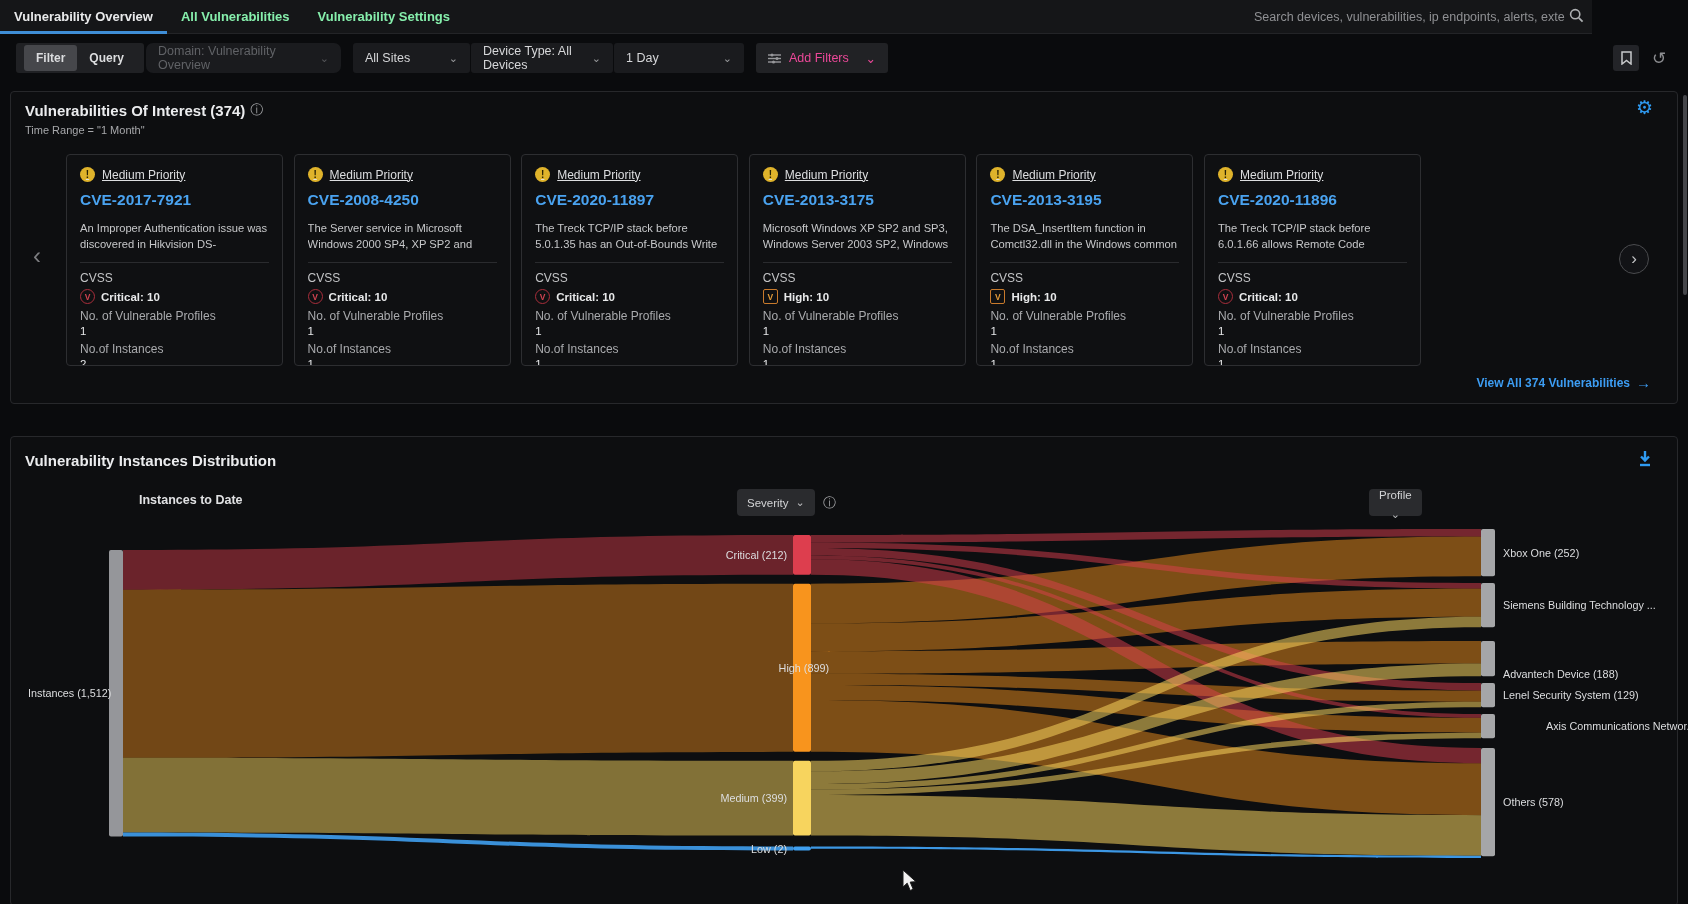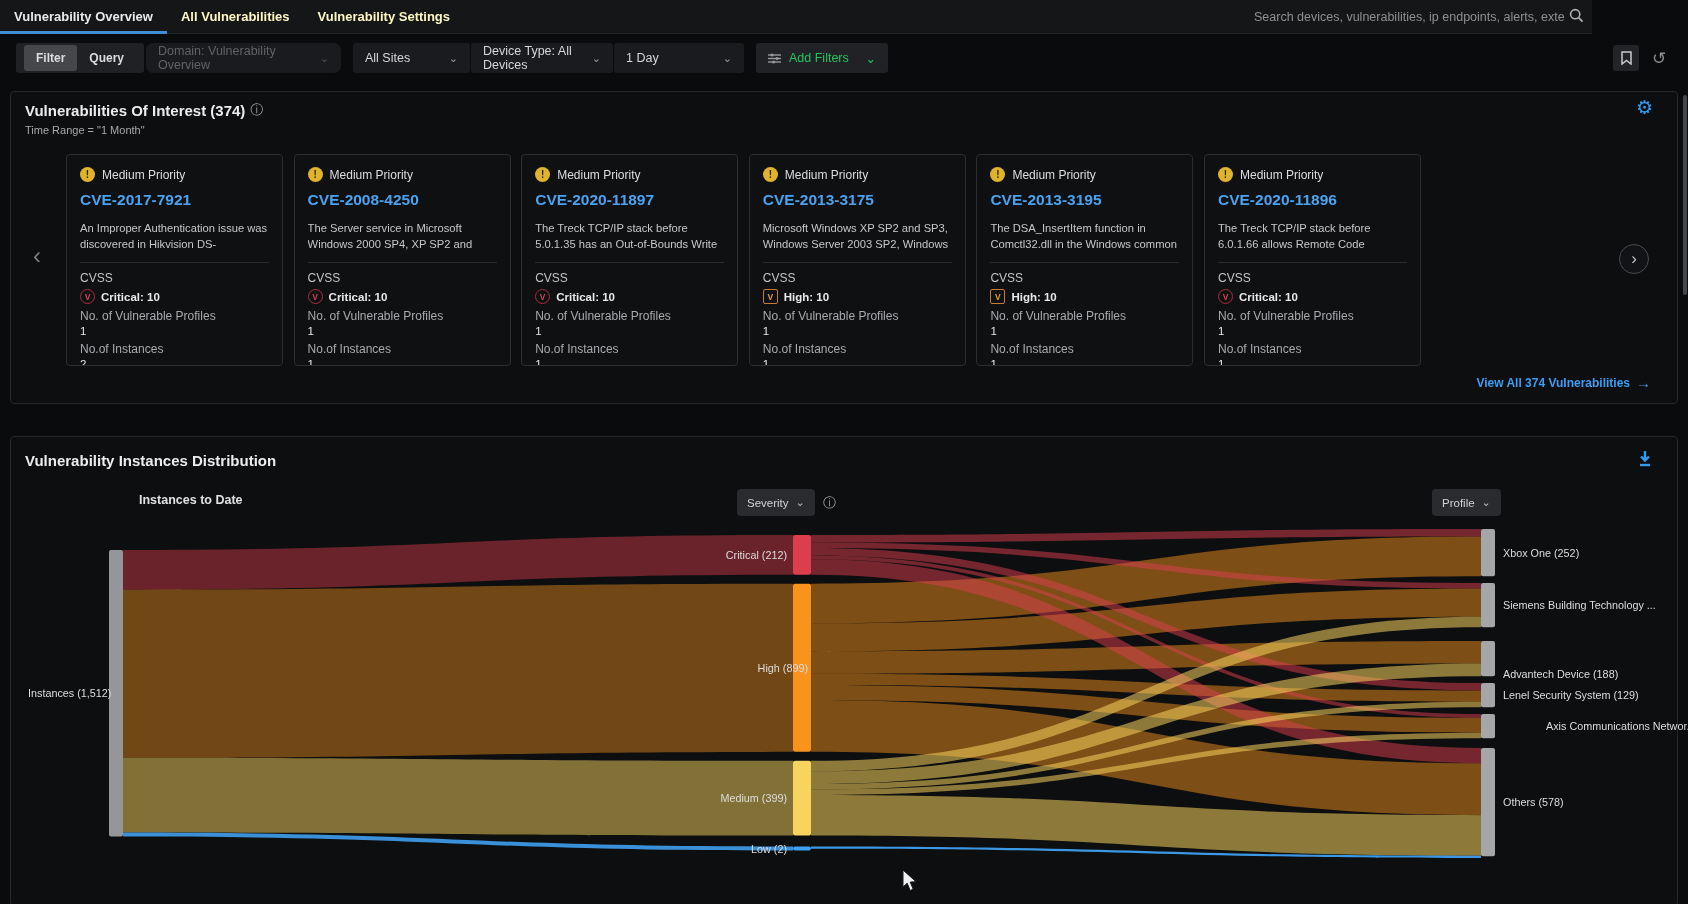--- a/index.html
+++ b/index.html
@@ -1,76 +1,76 @@
 <!DOCTYPE html>
 <html><head>
 <meta charset="utf-8">
 <style>
   *{margin:0;padding:0;box-sizing:border-box;}
   html,body{width:1688px;height:904px;overflow:hidden;}
   body{background:#0a0b0d;font-family:"Liberation Sans","DejaVu Sans",sans-serif;color:#e6e7e8;position:relative;}
 
   
   .topbar{position:absolute;left:0;top:0;width:1592px;height:34px;background:#151618;border-bottom:1px solid #232427;display:flex;align-items:center;}
-  .tab{position:relative;height:34px;display:flex;align-items:center;padding:0 14px;font-size:13px;font-weight:bold;color:#fef9c3;cursor:pointer;}
+  .tab{position:relative;height:34px;display:flex;align-items:center;padding:0 14px;font-size:13px;font-weight:bold;color:#86efac;cursor:pointer;}
   .tab.active{color:#e9eaeb;}
   .tab.active::after{content:"";position:absolute;left:0;right:0;bottom:0;height:3px;background:#3f8ed6;}
   .search-wrap{position:absolute;right:8px;top:5px;width:330px;height:24px;display:flex;align-items:center;}
   .search-wrap input{flex:1;background:transparent;border:none;outline:none;color:#8f9093;font-size:12.5px;font-family:inherit;}
   .search-wrap input::placeholder{color:#8f9093;}
   .mag{margin-left:4px;}
 
   
   .filterbar{position:absolute;left:16px;top:43px;right:16px;height:32px;}
   .fb-item{position:absolute;top:0;height:30px;display:flex;align-items:center;border-radius:3px;font-size:12.5px;}
   .fq-group{left:0;background:#202124;padding:8px;}
   .fq-btn{height:26px;display:flex;align-items:center;padding:0 12px;border-radius:3px;color:#dcdddf;font-weight:bold;font-size:12px;cursor:pointer;}
   .fq-btn.sel{background:#46474b;}
   .drop{background:#1a1b1e;color:#d6d7d9;padding:0 12px;justify-content:space-between;cursor:pointer;}
   .drop .chev{color:#9a9b9d;font-size:11px;margin-left:10px;}
   .drop.disabled{color:#606266;border-radius:7px;}
   .drop.disabled .chev{color:#56575a;}
-  .addf{background:#212225;color:#22c55e;padding:0 12px;cursor:pointer;}
+  .addf{background:#212225;color:#ec4899;padding:0 12px;cursor:pointer;}
   .icon-btn{position:absolute;top:2px;width:26px;height:26px;border-radius:3px;background:#232428;display:flex;align-items:center;justify-content:center;cursor:pointer;}
 
   
   .panel{position:absolute;left:10px;width:1668px;background:#0d0e10;border:1px solid #27282b;border-radius:4px;}
   #panel-voi{top:91px;height:313px;}
   #panel-vid{top:436px;height:470px;}
   .panel-title{position:absolute;left:14px;font-size:15px;font-weight:bold;color:#ebecee;display:flex;align-items:center;gap:5px;}
   .sub{position:absolute;left:14px;top:32px;font-size:11px;color:#a7a8ab;}
   .info-ic{color:#9fa0a3;font-size:13px;font-weight:normal;}
   .gear{position:absolute;right:24px;top:6px;font-size:19px;color:#2f9bf2;cursor:pointer;line-height:1;}
 
   
   #cards-row{position:absolute;left:0;top:62px;width:1668px;height:213px;}
   .car-chev-l{position:absolute;left:22px;top:150px;font-size:24px;color:#7c7d80;cursor:pointer;}
   .car-chev-r{position:absolute;right:28px;top:152px;width:30px;height:30px;border:1px solid #4a4b4e;border-radius:50%;display:flex;align-items:center;justify-content:center;font-size:17px;color:#c2c3c5;cursor:pointer;background:#121316;}
   .card{position:absolute;top:0;width:217px;height:212px;background:#0f1012;border:1px solid #2d2e31;border-radius:4px;padding:12px 13px;overflow:hidden;}
-  .prio{display:flex;align-items:center;gap:7px;font-size:12px;color:#dddee0;margin-bottom:9px;}
+  .prio{display:flex;align-items:center;gap:7px;font-size:12px;color:#dddee0;margin-bottom:9px;text-decoration:underline;}
   .prio-ic{width:15px;height:15px;border-radius:50%;background:#dfb32b;color:#2b2303;font-size:10px;font-weight:bold;display:flex;align-items:center;justify-content:center;}
   .prio-ic::before{content:"!";}
   .cve{display:block;color:#4aa3f0;font-size:15.5px;font-weight:bold;margin-bottom:11px;cursor:pointer;text-decoration:none;}
   .desc{font-size:11.2px;line-height:1.45;color:#c7c8ca;height:33px;overflow:hidden;margin-bottom:9px;}
   .card hr{border:none;border-top:1px solid #2a2b2e;margin:0 0 8px 0;}
   .lab{font-size:12px;color:#a9aaad;margin-top:5px;}
   .val{font-size:11.5px;color:#e4e5e7;margin-top:2px;}
   .sevrow{display:flex;align-items:center;margin-top:4px;font-size:11.5px;font-weight:bold;color:#e8e9ea;}
   .sev-ic{display:inline-flex;align-items:center;justify-content:center;width:15px;height:15px;margin-right:6px;font-size:8.5px;font-weight:bold;}
   .sev-ic::before{content:"V";}
   .sev-critical{border:1.5px solid #a92e3b;border-radius:50%;color:#cf4351;}
   .sev-high{border:1.5px solid #c87a2c;border-radius:2px;color:#e09a3a;}
   .view-all{position:absolute;right:26px;top:282px;font-size:12px;font-weight:bold;color:#3d9df3;cursor:pointer;display:flex;align-items:center;gap:6px;}
 
   
   .inst-to-date{position:absolute;left:128px;top:56px;font-size:12.5px;font-weight:bold;color:#e0e1e3;}
   .mini-drop{position:absolute;top:52px;height:27px;background:#2a2b2e;border-radius:4px;display:flex;align-items:center;padding:0 10px;font-size:11.5px;color:#d2d3d5;cursor:pointer;gap:7px;}
   .mini-drop .chev{font-size:11px;color:#b9babc;}
   #sev-drop{left:726px;}
-  #prof-drop{left:1421px;}
+  #prof-drop{left:1358px;flex-direction:column;}
   #sev-info{position:absolute;left:812px;top:57px;}
   #snk-wrap{position:absolute;left:0;top:79px;width:1668px;height:380px;}
   #snk-svg{position:absolute;left:80px;top:0;}
   .snk-lab{position:absolute;font-size:10.8px;color:#dcdddf;white-space:nowrap;}
   .snk-lab.r{transform:translateY(-50%);}
   .snk-lab.m{transform:translateY(-50%);}
 
   .scrollbar-thumb{position:absolute;right:1px;top:95px;width:4px;height:200px;background:#45464a;border-radius:2px;}
   #cursor{position:absolute;left:902px;top:870px;}
 </style>
@@ -318,21 +318,21 @@
         <rect x="702" y="330.521" width="18" height="4" rx="2" fill="#3f9ff0"></rect>
         <rect x="1390" y="13" width="14" height="47.1492" rx="2" fill="#a5a6a8"></rect>
         <rect x="1390" y="67" width="14" height="44.1556" rx="2" fill="#a5a6a8"></rect>
         <rect x="1390" y="125" width="14" height="35.1748" rx="2" fill="#a5a6a8"></rect>
         <rect x="1390" y="167" width="14" height="24.1359" rx="2" fill="#a5a6a8"></rect>
         <rect x="1390" y="198" width="14" height="24.1359" rx="2" fill="#a5a6a8"></rect>
         <rect x="1390" y="232" width="14" height="108.1438" rx="2" fill="#a5a6a8"></rect>
       </svg>
   <div class="snk-lab r" style="left: 17px; top: 177.261px;">Instances  (1,512)</div>
       <div class="snk-lab m" style="right: 892px; top: 38.8326px;">Critical  (212)</div>
-      <div class="snk-lab m" style="right: 871px; top: 151.767px; padding-left: 20px;">High  (899)</div>
+      <div class="snk-lab m" style="right: 850px; top: 151.767px; padding-left: 20px;">High  (899)</div>
       <div class="snk-lab m" style="right: 892px; top: 282.195px;">Medium  (399)</div>
       <div class="snk-lab m" style="right: 892px; top: 332.521px;">Low  (2)</div>
       <div class="snk-lab r" style="left: 1492px; top: 36.5746px;">Xbox One  (252)</div>
       <div class="snk-lab r" style="left: 1492px; top: 89.0778px;">Siemens Building Technology ...</div>
       <div class="snk-lab r" style="left: 1492px; top: 149px; margin-top: 9px;">Advantech Device  (188)</div>
       <div class="snk-lab r" style="left: 1492px; top: 179.068px;">Lenel Security System  (129)</div>
       <div class="snk-lab r" style="left: 1535px; top: 210.068px;">Axis Communications Networ...</div>
       <div class="snk-lab r" style="left: 1492px; top: 286.072px;">Others  (578)</div>
     </div>
 </section>

